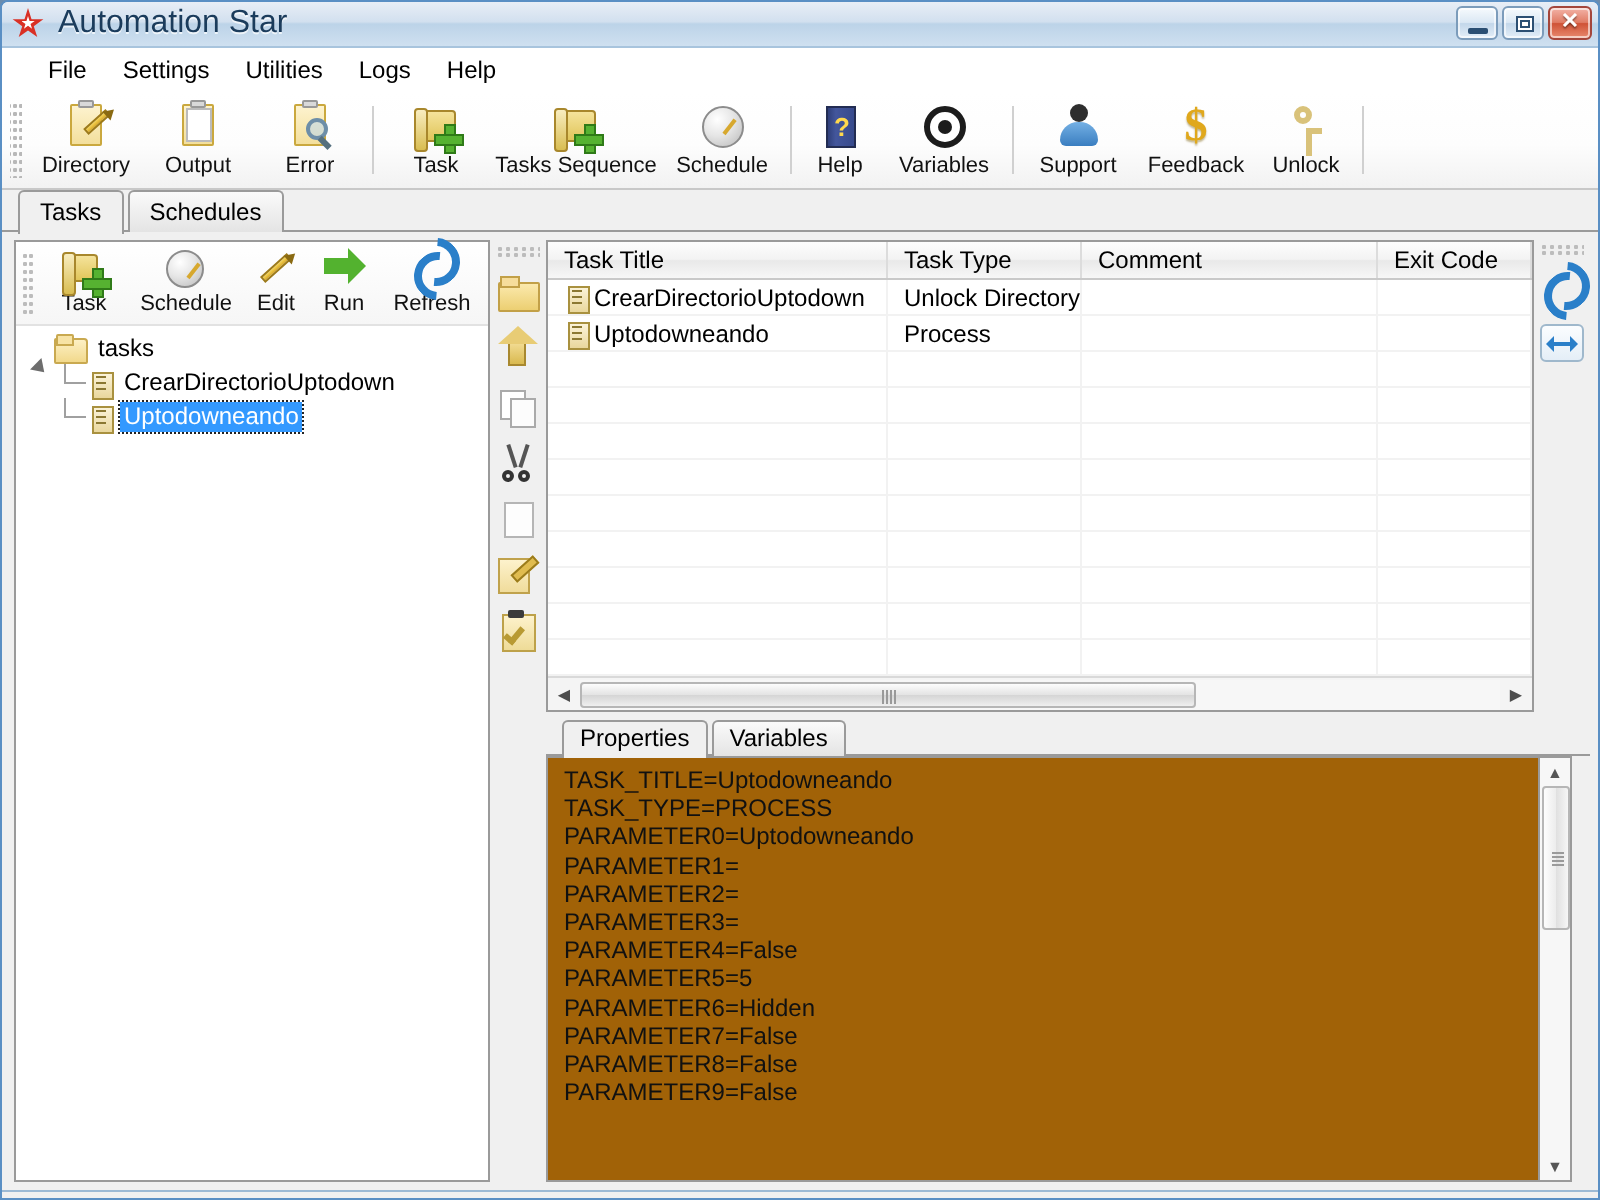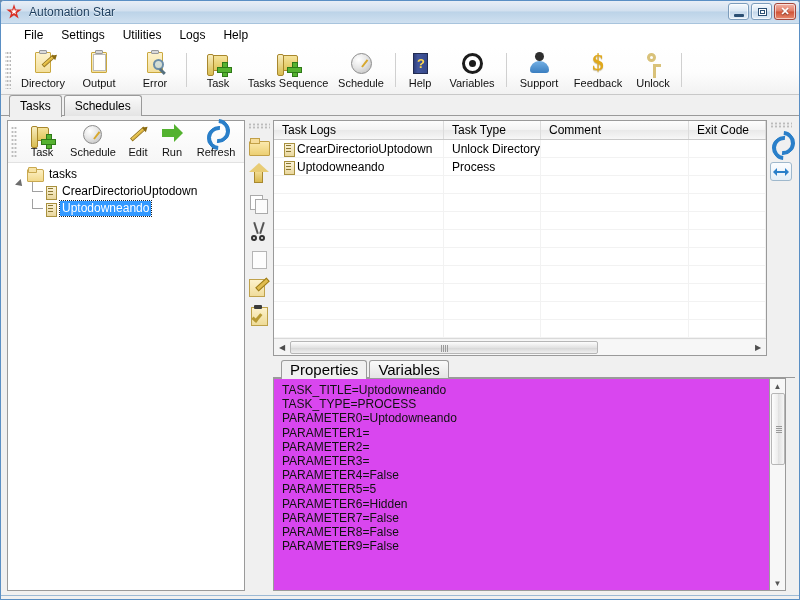--- a/index.html
+++ b/index.html
@@ -34,21 +34,21 @@
     background: #d93025;
     clip-path: polygon(50% 0%, 61% 35%, 98% 35%, 68% 57%, 79% 91%, 50% 70%, 21% 91%, 32% 57%, 2% 35%, 39% 35%);
   }
   .star-inner {
     position: absolute; left: 4.5px; top: 4px;
     width: 7px; height: 7px;
     background: #fff;
     clip-path: polygon(50% 0%, 61% 35%, 98% 35%, 68% 57%, 79% 91%, 50% 70%, 21% 91%, 32% 57%, 2% 35%, 39% 35%);
   }
   .title-text {
-    font-size: 12px; color: #1b3c5c; margin-left: 7px;
+    font-size: 16px; color: #1b3c5c; margin-left: 7px;
     text-shadow: 0 1px 0 rgba(255,255,255,.7);
     white-space: nowrap;
   }
   .win-btns { position: absolute; right: 3px; top: 2px; display: flex; gap: 2px; }
   .win-btn {
     width: 21px; height: 17px; border-radius: 3px;
     border: 1px solid #7c9cbb;
     background: linear-gradient(to bottom, #f6fafd 0%, #dbe8f4 48%, #c3d7ea 52%, #e3eef8 100%);
     position: relative;
     box-shadow: inset 0 0 0 1px rgba(255,255,255,.6);
@@ -252,26 +252,26 @@
   .fitw { width:22px; height:19px; position:relative; border:1px solid #9fb8cc; border-radius:3px; background:linear-gradient(to bottom,#fbfdff,#e4eef7);}
   .fitw::before { content:""; position:absolute; left:4px; top:8px; width:13px; height:2px; background:#2a7fc9;}
   .fitw::after { content:""; position:absolute; left:2px; top:5px; width:0;height:0; border-top:4px solid transparent;border-bottom:4px solid transparent;border-right:4px solid #2a7fc9;
     box-shadow: none;}
   .fitw-r { position:absolute; right:2px; top:5px; width:0;height:0; border-top:4px solid transparent;border-bottom:4px solid transparent;border-left:4px solid #2a7fc9;}
 
   
   .props-wrap { flex:1 1 auto; display:flex; flex-direction:column; min-height:0;}
   .props-tabs { height:19px; flex:0 0 19px; display:flex; align-items:flex-end; padding-left:8px; position:relative;}
   .props-tabs::after{ content:""; position:absolute; left:0; right:0; bottom:0; height:1px; background:#9a9a9a;}
-  .ptab { font-size:15px; padding:2px 8px; border:1px solid #9a9a9a; border-bottom:none; border-radius:3px 3px 0 0;
+  .ptab { font-size:12px; padding:2px 8px; border:1px solid #9a9a9a; border-bottom:none; border-radius:3px 3px 0 0;
     background:linear-gradient(to bottom,#fafafa,#e4e4e4); margin-right:2px; line-height:13px; position:relative; z-index:1;}
   .ptab.active { background:#f0f0f0; z-index:3; margin-bottom:-1px; padding-bottom:3px;}
   .props-body { flex:1 1 auto; display:flex; min-height:0;}
   .props-text {
-    flex:1 1 auto; border:1px solid #9a9a9a; background:#d946ef;
+    flex:1 1 auto; border:1px solid #9a9a9a; background:#a16207;
     font-size:12px; color:#111; padding:4px 4px 4px 8px; line-height:14.2px;
     overflow:hidden; white-space:pre; min-width:0;
   }
   .vscroll { width:16px; flex:0 0 16px; border:1px solid #9a9a9a; border-left:none; background:#f7f7f7; display:flex; flex-direction:column; align-items:center;}
   .vs-arrow { width:14px; height:14px; display:flex; align-items:center; justify-content:center; font-size:8px; color:#555;}
   .vs-track { flex:1 1 auto; width:14px; position:relative;}
   .vs-thumb { position:absolute; left:0; top:0; width:14px; height:72px;
     background:linear-gradient(to right,#fdfdfd,#ececec 50%,#e0e0e0 51%,#f6f6f6);
     border:1px solid #b6b6b6; border-radius:2px;}
   .vs-thumb::after { content:""; position:absolute; left:4px; top:50%; margin-top:-3px; width:6px; height:7px;
@@ -513,21 +513,21 @@
             <div class="vcheck"></div>
           </div>
         </div>
     </div>
 
     <div class="right-area">
 
       <div class="grid-wrap">
         <div class="grid-box">
           <div class="grid-head">
-            <div class="gh" style="width:170px">Task Logs</div>
+            <div class="gh" style="width:170px">Task Title</div>
             <div class="gh" style="width:97px">Task Type</div>
             <div class="gh" style="width:148px">Comment</div>
             <div class="gh" style="flex:1 1 auto">Exit Code</div>
           </div>
           <div class="grid-body">
             <div class="grow">
               <div class="gc" style="width:170px">
                 <span class="task-ico"></span>
                 <span>CrearDirectorioUptodown</span>
               </div>

